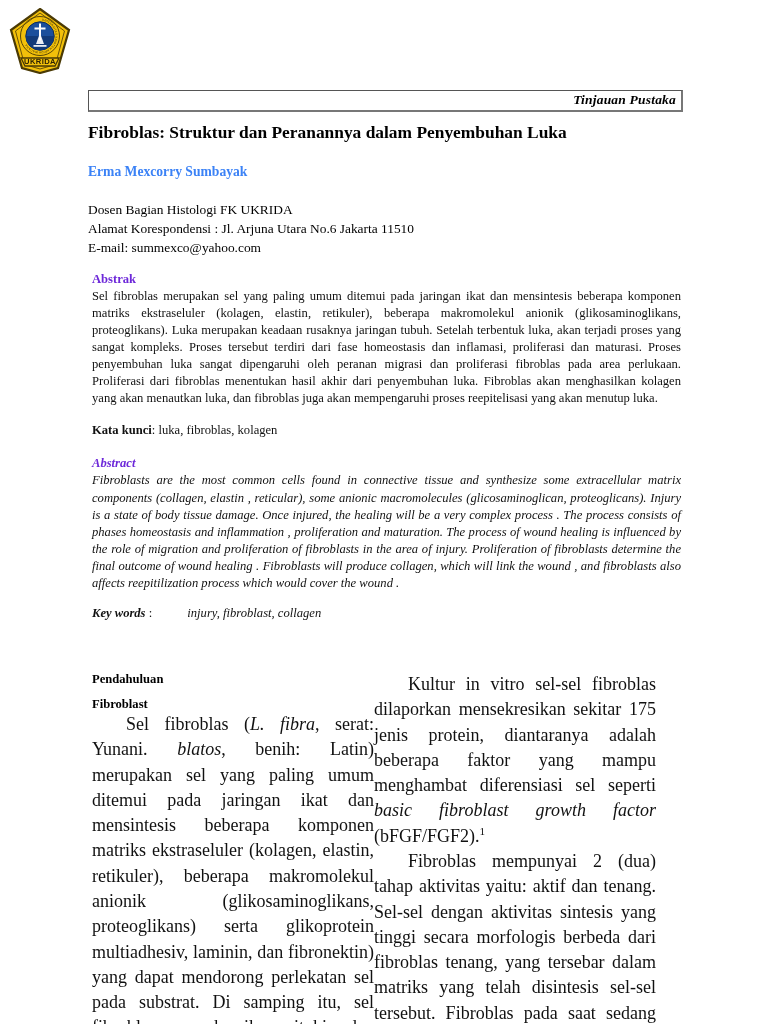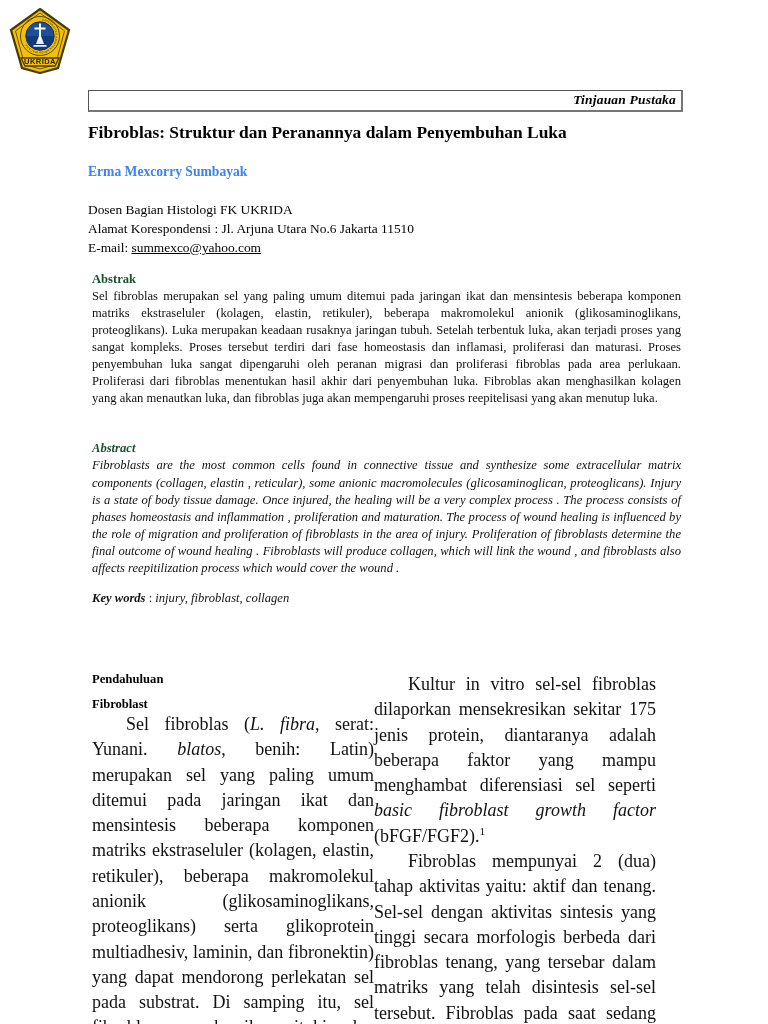--- a/index.html
+++ b/index.html
@@ -73,52 +73,51 @@
     color: #3b82f6;
   }
   #affil-block {
     margin-top: 20px;
     font-size: 13.4px;
     line-height: 1.42;
     color: #000;
   }
   #affil-block .email-line { white-space: nowrap; }
   #affil-block .email {
-    text-decoration: underline;
   }
 
   
   #abstract-region {
     position: absolute;
     left: 92px;
     top: 272px;
     width: 589px;
   }
   .sec-head {
     font-size: 12.6px;
     font-weight: bold;
-    color: #14532d;
+    color: #6d28d9;
     margin: 0 0 1px 0;
   }
   .sec-head.italic { font-style: italic; }
   .body-para {
     font-size: 12.6px;
     line-height: 1.355;
     text-align: justify;
     margin: 0;
     color: #111;
   }
   .body-para.italic { font-style: italic; }
   .kw-line {
     font-size: 12.6px;
     margin: 0;
     color: #111;
   }
   .kw-line b { font-weight: bold; }
-  .kw-line.italic-val .val { font-style: italic; }
+  .kw-line.italic-val .val { font-style: italic; margin-left: 32px; }
   .gap-10 { height: 10px; }
   .gap-14 { height: 14px; }
   .gap-16 { height: 16px; }
   .gap-18 { height: 18px; }
 
   
   #columns {
     position: absolute;
     left: 92px;
     top: 672px;
@@ -196,20 +195,23 @@
   </div>
 </div>
 
 <div id="abstract-region">
 
   <div class="sec-head">Abstrak</div>
   <p class="body-para">Sel fibroblas merupakan sel yang paling umum ditemui pada jaringan ikat dan mensintesis beberapa komponen matriks ekstraseluler (kolagen, elastin, retikuler), beberapa makromolekul anionik (glikosaminoglikans, proteoglikans). Luka merupakan keadaan rusaknya jaringan tubuh. Setelah terbentuk luka, akan terjadi proses yang sangat kompleks. Proses tersebut terdiri dari fase homeostasis dan inflamasi, proliferasi dan maturasi. Proses penyembuhan luka sangat dipengaruhi oleh peranan migrasi dan proliferasi fibroblas pada area perlukaan. Proliferasi dari fibroblas menentukan hasil akhir dari penyembuhan luka. Fibroblas akan menghasilkan kolagen yang akan menautkan luka, dan fibroblas juga akan mempengaruhi proses reepitelisasi yang akan menutup luka.</p>
 
   <div class="gap-16"></div>
 
+  <p class="kw-line">
+    <b>Kata kunci</b><span>: </span><span class="val">luka, fibroblas, kolagen</span>
+  </p>
 
   <div class="gap-18"></div>
 
   <div class="sec-head italic">Abstract</div>
   <p class="body-para italic">Fibroblasts are the most common cells found in connective tissue and synthesize some extracellular matrix components (collagen, elastin , reticular), some anionic macromolecules (glicosaminoglican, proteoglicans). Injury is a state of body tissue damage. Once injured, the healing will be a very complex process . The process consists of phases homeostasis and inflammation , proliferation and maturation. The process of wound healing is influenced by the role of migration and proliferation of fibroblasts in the area of injury. Proliferation of fibroblasts determine the final outcome of wound healing . Fibroblasts will produce collagen, which will link the wound , and fibroblasts also affects reepitilization process which would cover the wound .</p>
 
   <div class="gap-14"></div>
 
   <p class="kw-line italic-val">
     <b style="font-style:italic">Key words</b><span> : </span><span class="val">injury, fibroblast, collagen</span>

